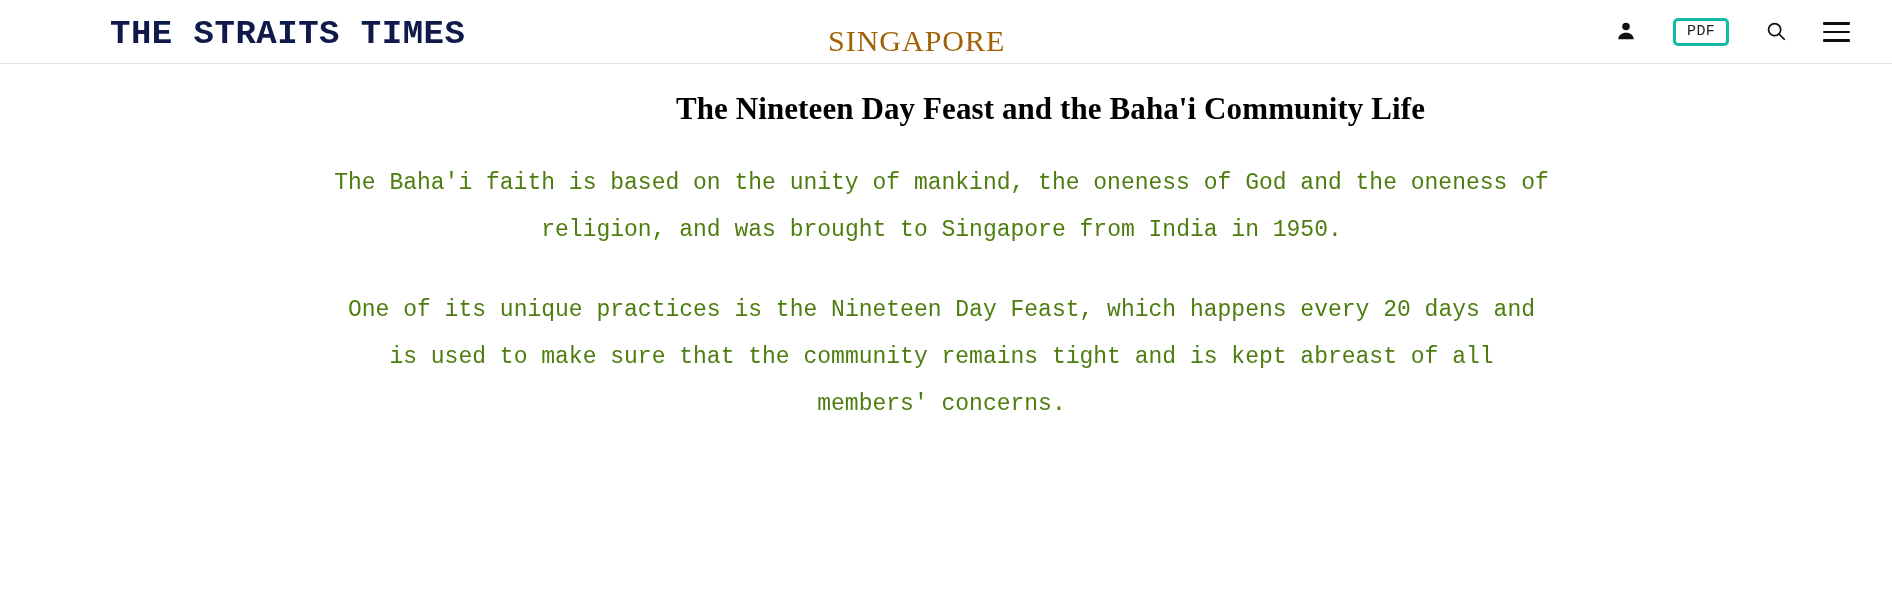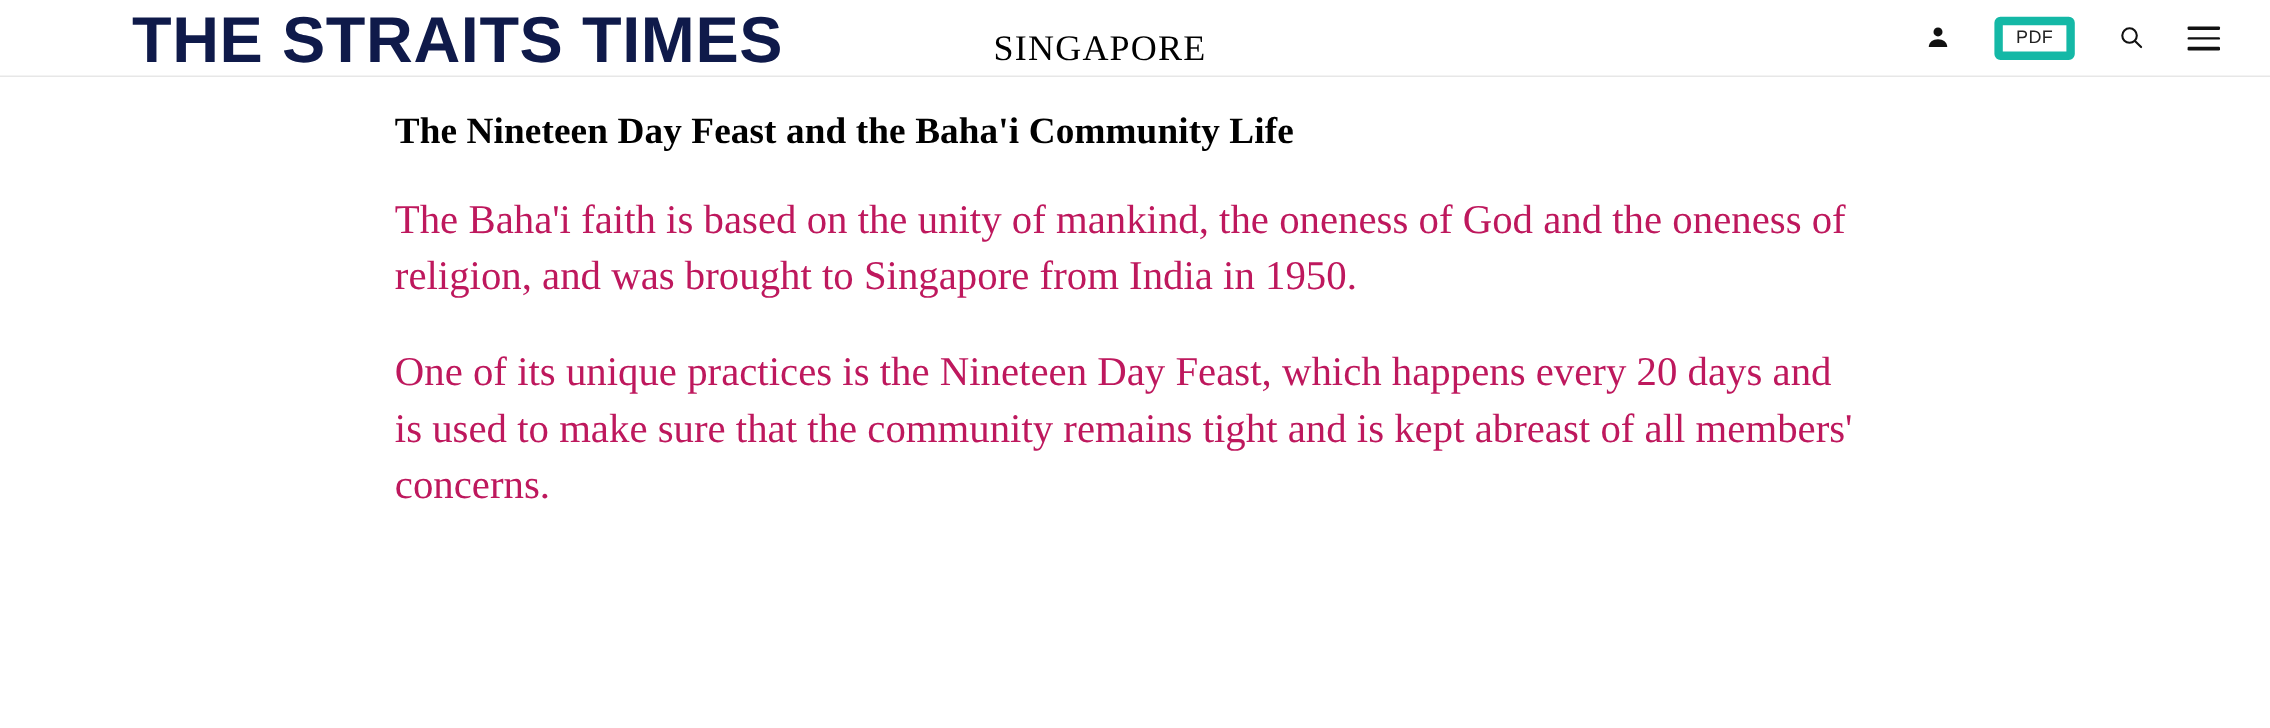--- a/index.html
+++ b/index.html
@@ -22,37 +22,37 @@
     border-bottom: 1px solid #e2e2e2;
     display: flex;
     align-items: center;
     box-sizing: border-box;
   }
 
   .masthead {
     position: absolute;
     left: 110px;
     top: 8px;
-    font-family: Liberation Sans, sans-serif;
+    font-family: Liberation Mono, monospace;
     font-weight: 700;
-    font-size: 54px;
+    font-size: 34px;
     letter-spacing: 0.5px;
     color: #0f1a4a;
     line-height: 52px;
     white-space: nowrap;
   }
 
   .section-name {
     position: absolute;
     left: 828px;
     top: 24px;
     font-family: "Liberation Serif", serif;
     font-size: 30px;
     letter-spacing: 1px;
-    color: #000000;
+    color: #a16207;
     white-space: nowrap;
   }
 
   .header-tools {
     position: absolute;
     right: 42px;
     top: 0;
     height: 64px;
     display: flex;
     align-items: center;
@@ -63,23 +63,23 @@
     background: none;
     border: none;
     padding: 0;
     display: flex;
     align-items: center;
     justify-content: center;
     cursor: pointer;
   }
 
   .pdf-badge {
-    border: 7px solid #14b8a6;
+    border: 3px solid #14b8a6;
     border-radius: 5px;
-    font-family: Liberation Sans, sans-serif;
+    font-family: Liberation Mono, monospace;
     font-size: 15px;
     color: #222222;
     padding: 3px 11px 4px 11px;
     line-height: 1;
     background: #ffffff;
     cursor: pointer;
     letter-spacing: 0.3px;
   }
 
   .hamburger {
@@ -98,39 +98,40 @@
     border-radius: 1px;
   }
 
   
   .article {
     padding-left: 329px;
     padding-right: 120px;
     padding-top: 26px;
     box-sizing: border-box;
     max-width: 1892px;
+    text-align: center;
   }
 
   .article h1 {
     font-family: "Liberation Serif", serif;
     font-weight: 700;
     font-size: 31px;
     line-height: 38px;
     margin: 0 0 32px 0;
     color: #000000;
     letter-spacing: 0.1px;
   }
 
   .article p {
-    font-family: Liberation Serif, serif;
+    font-family: Liberation Mono, monospace;
     font-weight: 400;
-    font-size: 34px;
+    font-size: 23px;
     line-height: 47px;
     margin: 0 0 33px 0;
-    color: #be185d;
+    color: #4d7c0f;
     max-width: 1225px;
   }
 </style>
 </head>
 <body>
 
 <div class="site-header">
 
   <div class="masthead">THE STRAITS TIMES</div>
 

